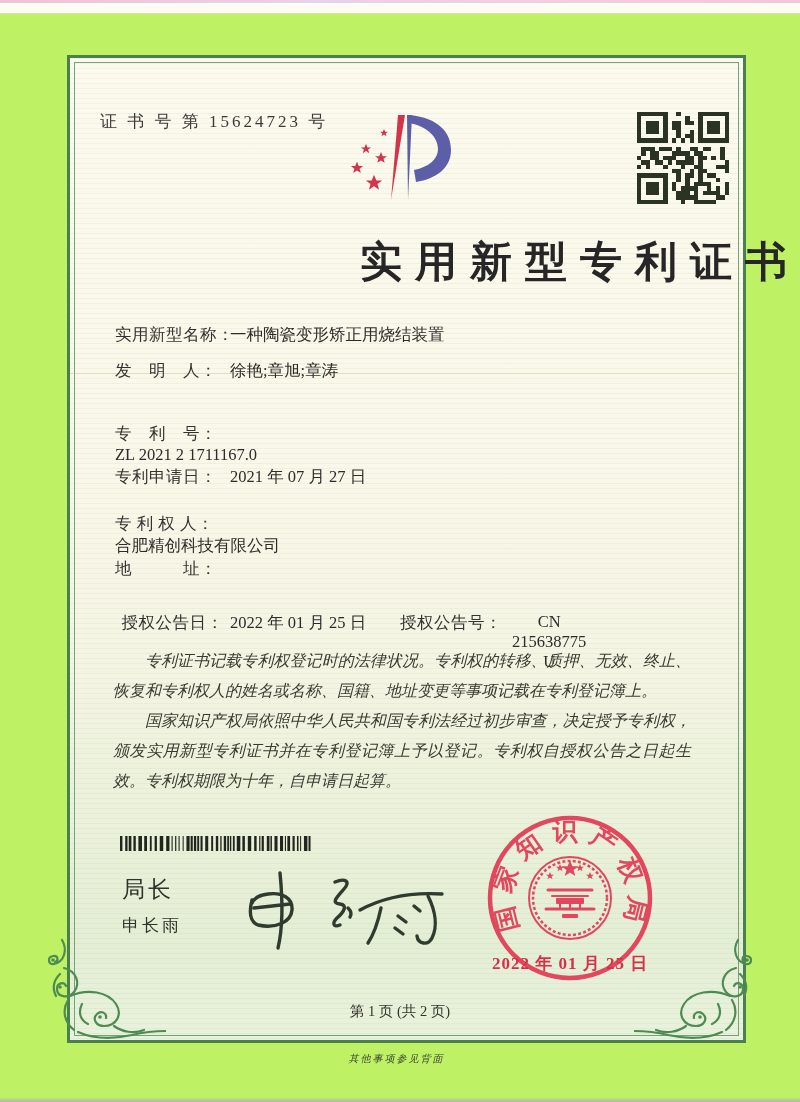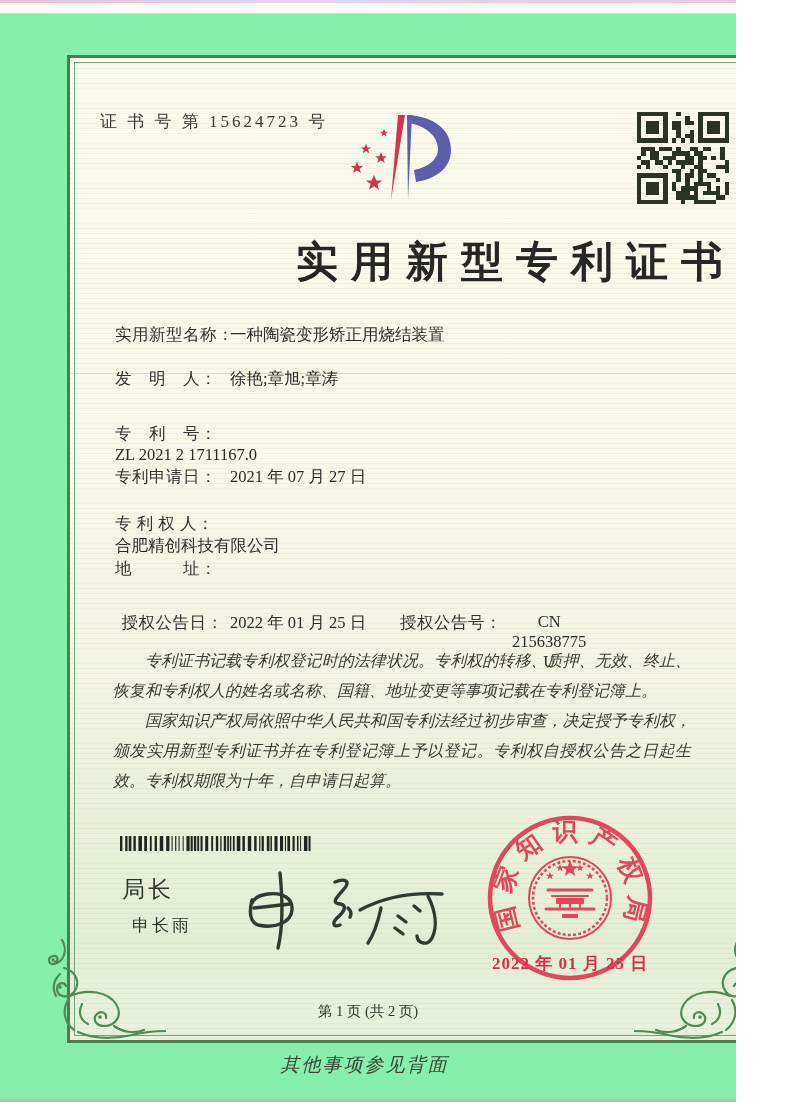--- a/index.html
+++ b/index.html
@@ -1,16 +1,16 @@
 <!DOCTYPE html>
 <html><head>
 <meta charset="utf-8">
 <style>
   html,body{margin:0;padding:0;background:#ffffff;}
-  .page{position:relative;width:736px;height:1102px;background:#86efac;overflow:hidden;
+  .page{position:relative;width:800px;height:1102px;background:#bef264;overflow:hidden;
         font-family:"Liberation Serif",serif;color:#2e2e2e;text-decoration:underline;}
   
   .edge-top-pink{position:absolute;top:0;left:0;right:0;height:3px;
         background:linear-gradient(90deg,#eec3d6,#e6d2ec 40%,#f1cede 75%,#eec8da);}
   .edge-top-white{position:absolute;top:3px;left:0;right:0;height:10px;background:#fdfcf4;}
   .edge-top-yellow{position:absolute;top:13px;left:0;right:0;height:1px;background:#e9df96;}
   .edge-bottom{position:absolute;bottom:0;left:0;right:0;height:5px;
         background:linear-gradient(180deg,rgba(0,0,0,0),#b3b6ab);}
   
   .frame{position:absolute;left:67px;top:55px;width:673px;height:982px;
@@ -25,42 +25,42 @@
   .orn-right{left:634px;top:938px;transform:scaleX(-1);}
   
   .cert-number{position:absolute;left:100px;top:110px;font-size:17px;letter-spacing:3px;color:#3a3a3a;}
   .logo{position:absolute;left:338px;top:112px;width:120px;height:102px;}
   .qr{position:absolute;left:637px;top:112px;width:92px;height:92px;}
   .title{position:absolute;left:0;right:0;top:234px;text-align:right;font-size:42px;font-weight:bold;
         letter-spacing:13px;padding-left:22px;color:#262626;}
   
   .fields{position:absolute;left:115px;top:324px;width:586px;font-size:16.5px;}
   .field-row{position:absolute;left:0;display:flex;}
-  .r0{top:0;}.r1{top:44px;}.r2{top:99px;flex-direction:column;}.r3{top:142px;}.r4{top:189px;flex-direction:column;}.r5{top:234px;}.r6{top:288px;text-align:center;}
+  .r0{top:0;}.r1{top:36px;}.r2{top:99px;flex-direction:column;}.r3{top:142px;}.r4{top:189px;flex-direction:column;}.r5{top:234px;}.r6{top:288px;text-align:center;}
   .f-label{flex:none;width:115px;white-space:nowrap;letter-spacing:0.5px;color:#323232;}
   .f-value{color:#2b2b2b;}
   .r5 .f-value{width:445px;line-height:27px;}
   .pair2{position:absolute;left:285px;top:0;display:flex;}
   .pair2 .f-label{width:auto;margin-right:10px;}
   
   .paras{position:absolute;left:113px;top:646px;width:578px;font-size:16px;font-style:italic;
         line-height:30px;color:#3a3a30;text-align:justify;}
   .paras p{margin:0;text-indent:2em;}
   
   .barcode{position:absolute;left:120px;top:836px;width:192px;height:15px;}
   .sig-role{position:absolute;left:122px;top:874px;font-family:"Liberation Sans",sans-serif;
         font-size:23px;letter-spacing:3px;color:#30342c;}
   .sig-name{position:absolute;left:122px;top:914px;font-family:"Liberation Sans",sans-serif;
-        font-size:17px;letter-spacing:3px;color:#30342c;margin-left:10px;}
+        font-size:17px;letter-spacing:3px;color:#30342c;}
   .signature{position:absolute;left:232px;top:848px;width:215px;height:105px;}
   .seal{position:absolute;left:482px;top:810px;width:176px;height:176px;opacity:0.95;}
   .seal-date{position:absolute;left:478px;top:952px;width:184px;text-align:center;font-size:17px;
         font-weight:bold;color:#d82f48;letter-spacing:1px;}
   .page-info{position:absolute;left:0;right:0;top:1002px;text-align:center;font-size:14.5px;color:#33332b;}
-  .back-note{position:absolute;left:0;right:7px;top:1052px;text-align:center;font-size:19px;
+  .back-note{position:absolute;left:0;right:7px;top:1052px;text-align:center;font-size:10px;
         font-style:italic;letter-spacing:2px;color:#3c4436;}
 </style>
 </head>
 <body>
 
 <div class="page">
 
   <div class="edge-top-pink"></div>
   <div class="edge-top-white"></div>
   <div class="edge-top-yellow"></div>

